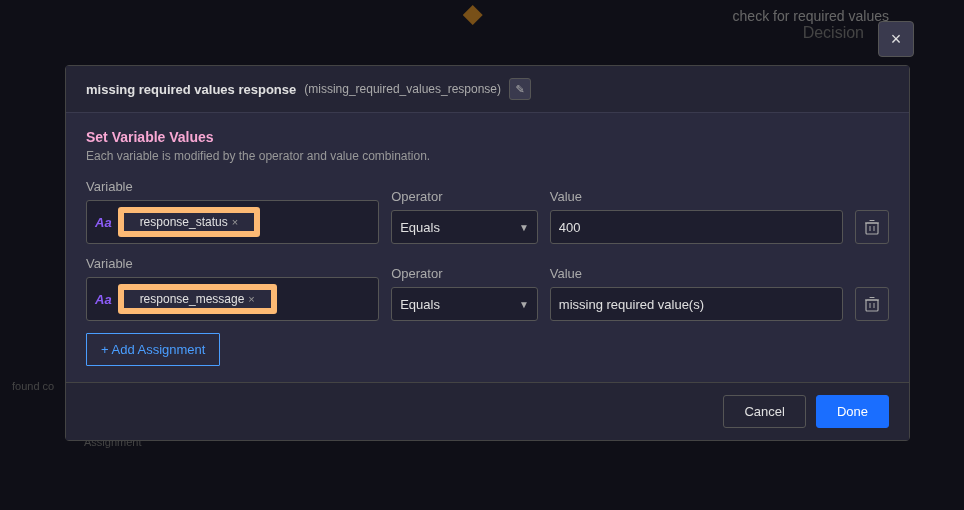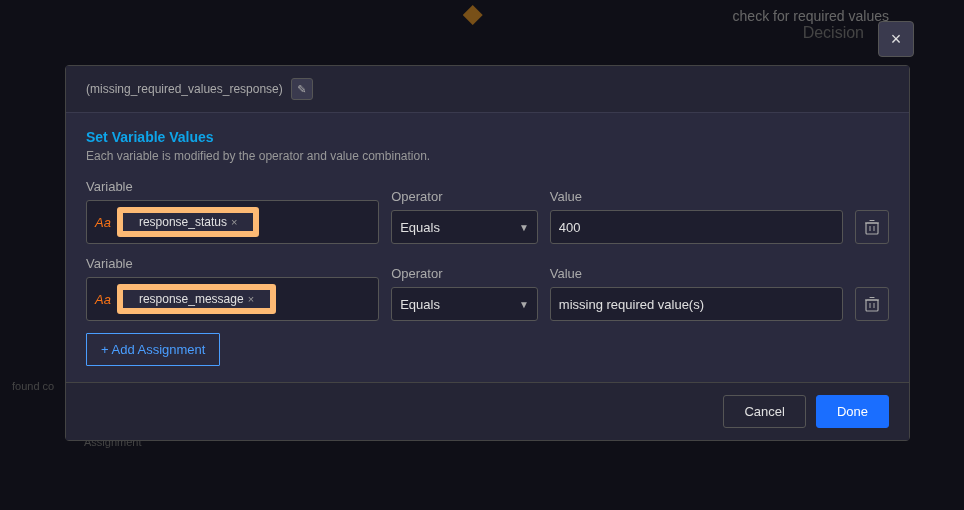--- a/index.html
+++ b/index.html
@@ -108,21 +108,21 @@
 
     
     .modal-body {
       padding: 16px 20px;
       flex: 1;
     }
 
     .section-title {
       font-size: 14px;
       font-weight: 600;
-      color: #0ea5e9;
+      color: #f9a8d4;
       margin-bottom: 4px;
     }
 
     .section-desc {
       font-size: 12px;
       color: #999;
       margin-bottom: 16px;
     }
 
     
@@ -155,24 +155,24 @@
       border-radius: 3px;
       padding: 6px 8px;
       color: #e0e0e0;
       display: flex;
       align-items: center;
       gap: 6px;
       min-height: 34px;
     }
 
     .var-icon {
-      color: #f97316;
+      color: #8b5cf6;
       font-size: 13px;
       font-style: italic;
-      font-weight: normal;
+      font-weight: bold;
     }
 
     .var-tag {
       background: #2a2a3e;
       border: 6px solid #fdba74;
       border-radius: 3px;
       padding: 2px 16px;
       display: flex;
       align-items: center;
       gap: 4px;
@@ -290,20 +290,21 @@
 </div>
 
 <div class="overlay"></div>
 
 <div class="modal">
 
   <button class="close-btn">×</button>
 
 
   <div class="modal-subheader">
+    <span class="var-name-bold">missing required values response</span>
     <span class="var-name-internal">(missing_required_values_response)</span>
     <div class="edit-icon">✎</div>
   </div>
 
   <div class="modal-body">
     <div class="section-title">Set Variable Values</div>
     <div class="section-desc">Each variable is modified by the operator and value combination.</div>
 
     <div class="assignment-row">
       <div class="field-group variable">

